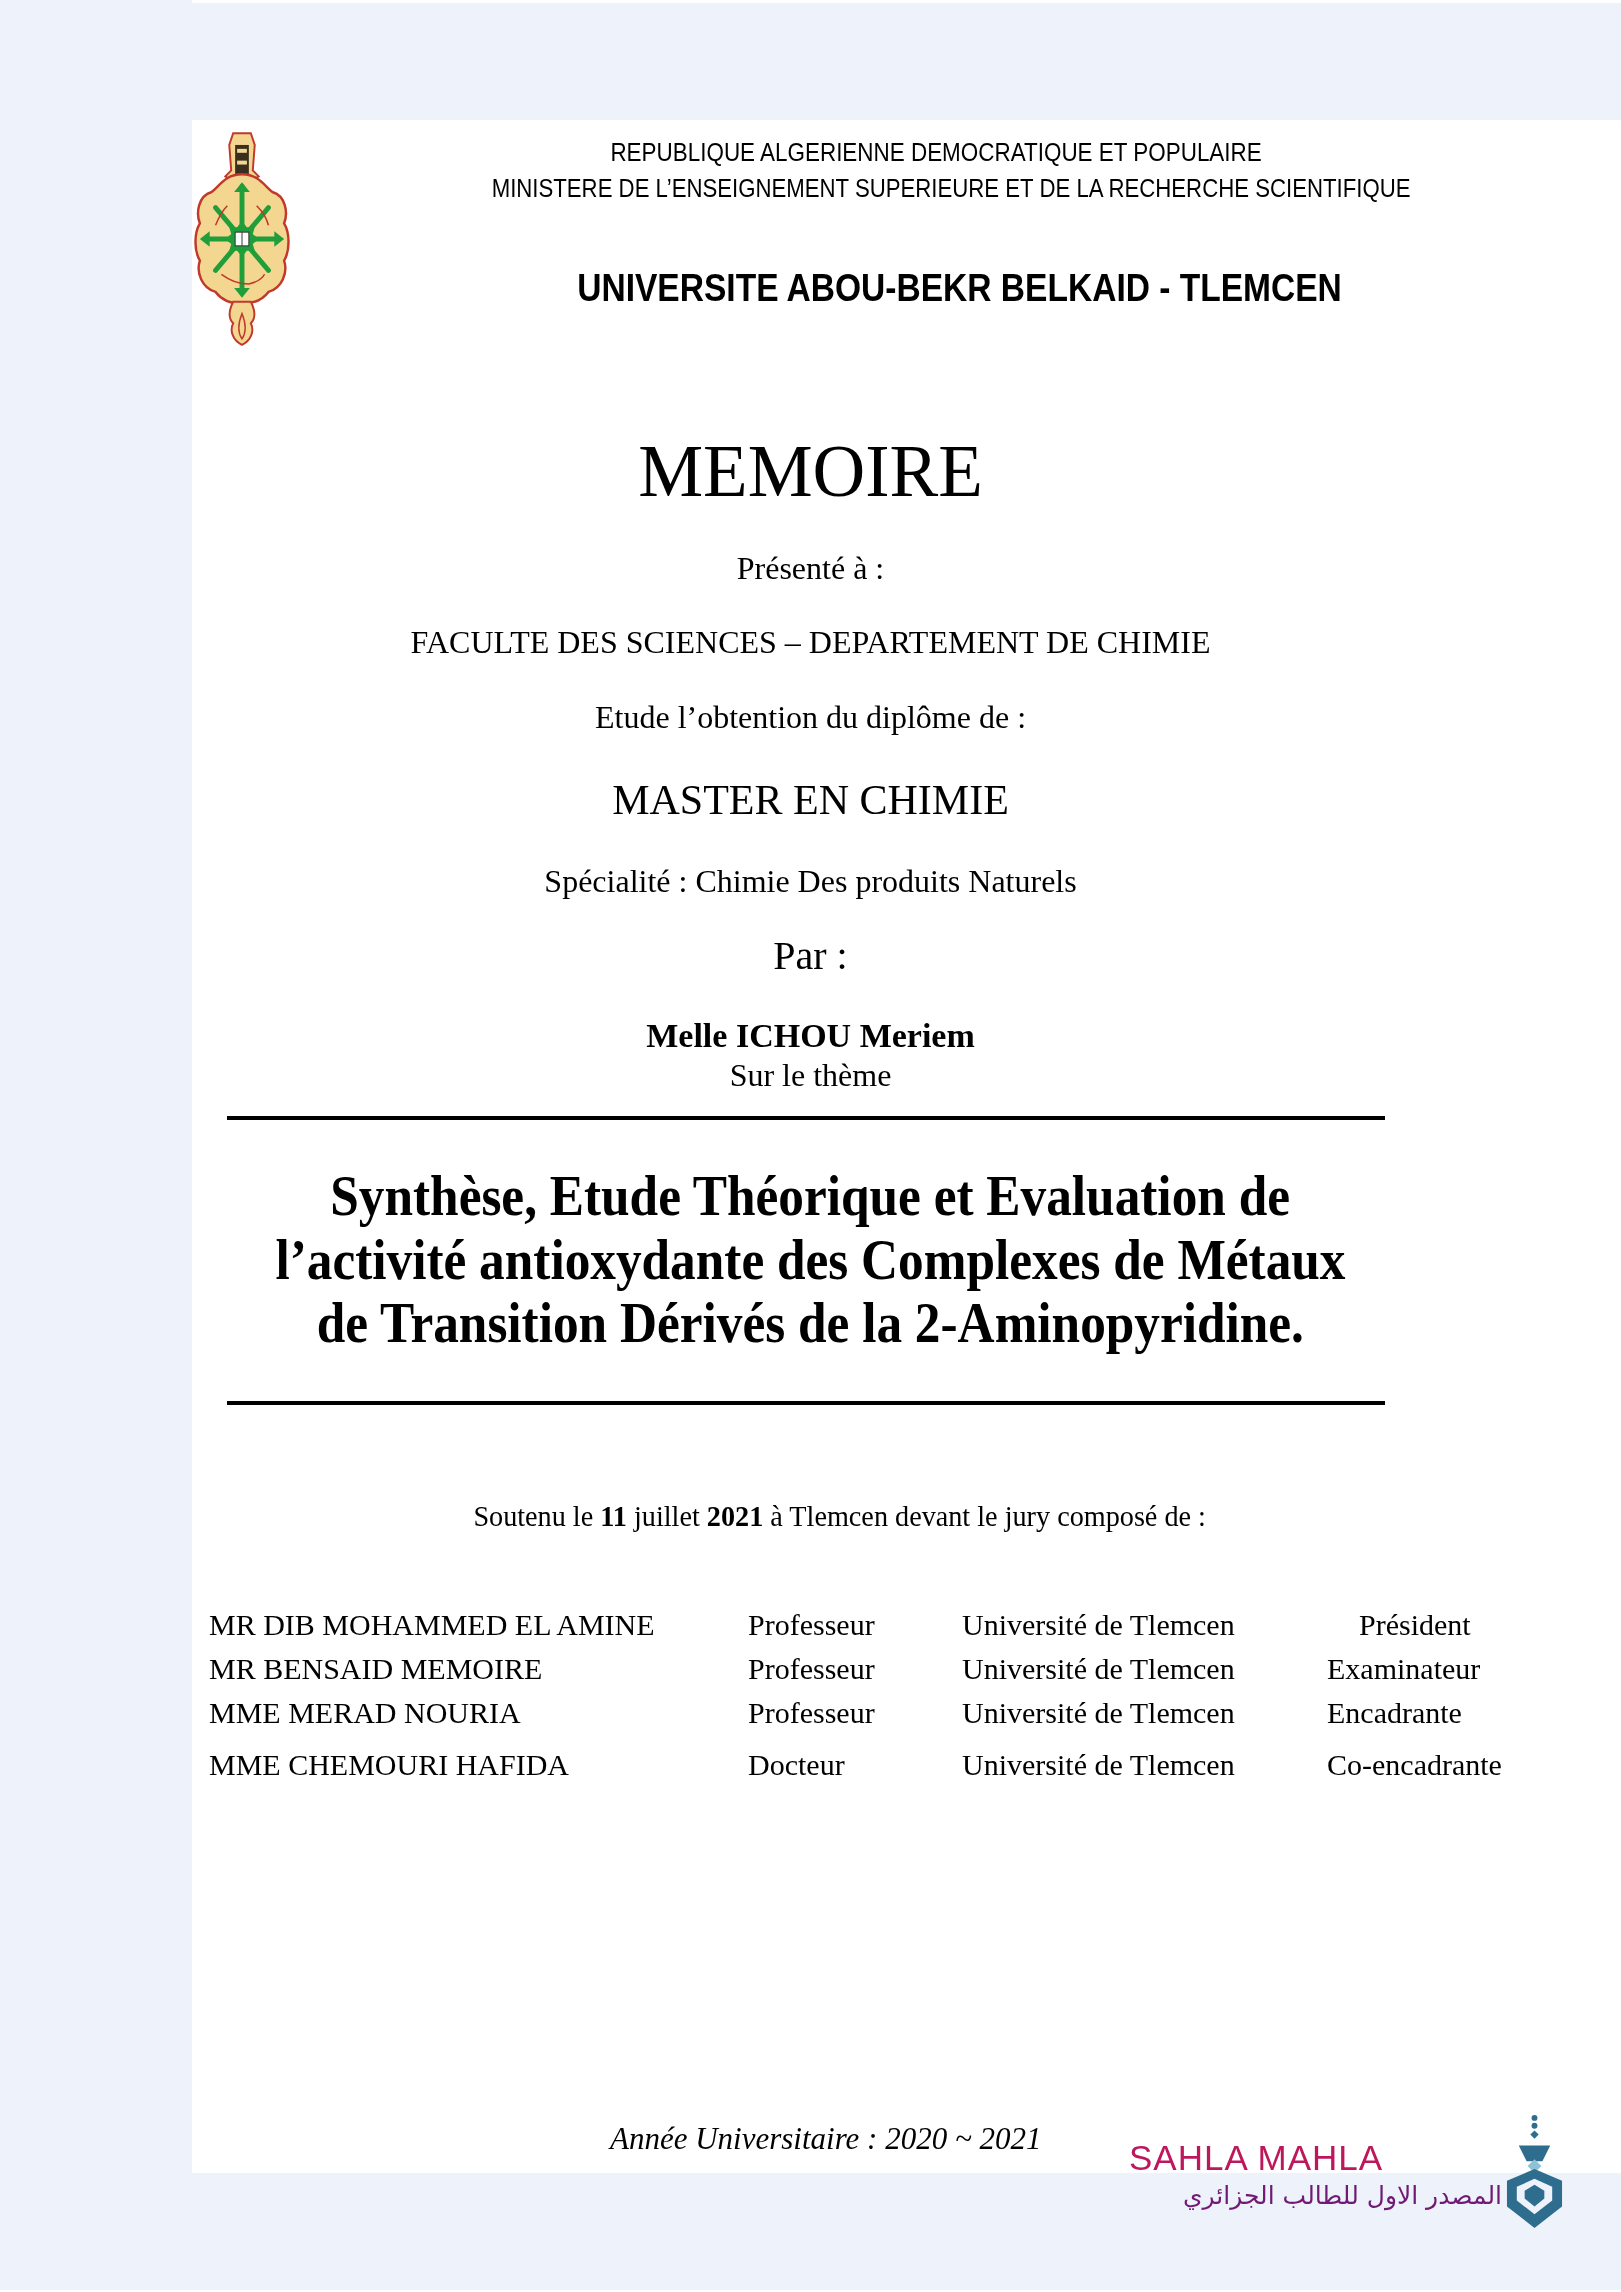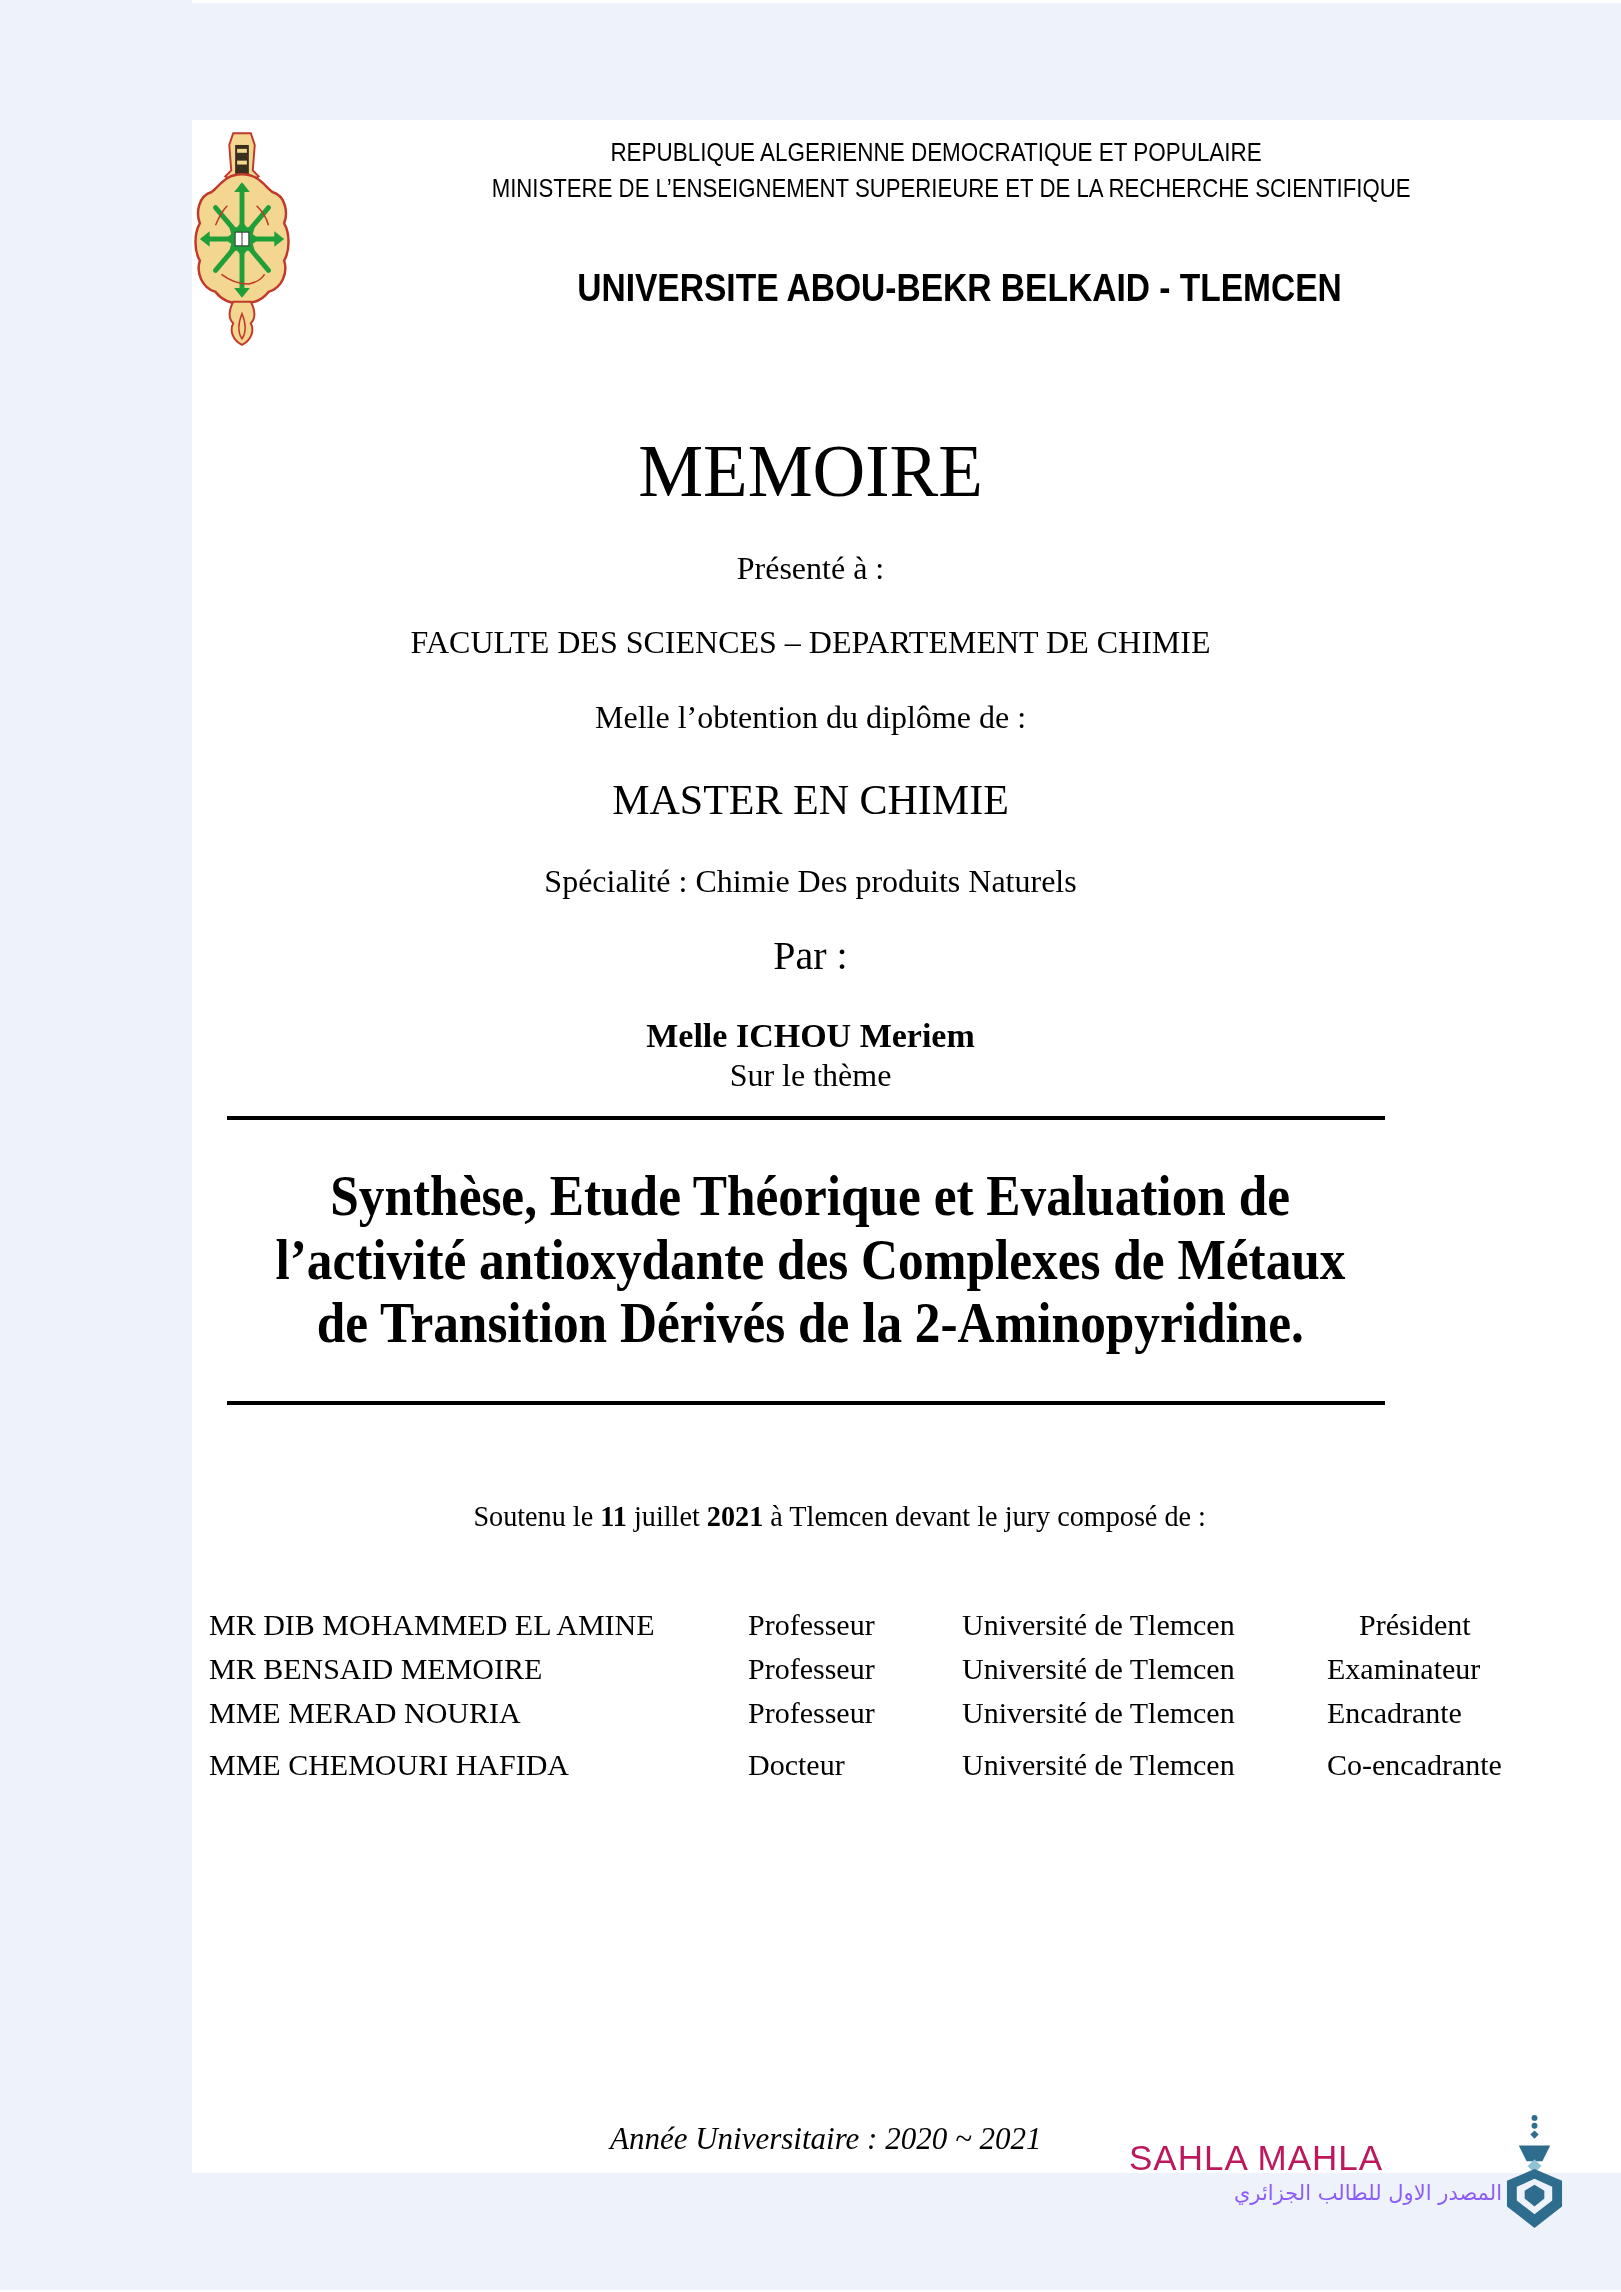--- a/index.html
+++ b/index.html
@@ -7,21 +7,21 @@
          font-family:"Liberation Serif", serif; color:#000; }
   .band { position:absolute; background:#eef2fa; }
   .abs { position:absolute; white-space:nowrap; }
   .center { left:0; width:1621px; text-align:center; }
   .calibri { font-family:"Liberation Sans", sans-serif; }
   .line { display:inline-block; transform-origin:center center; }
   .rule { position:absolute; background:#000; height:3.9px; }
   .jury-cell { position:absolute; white-space:nowrap; font-size:30px; line-height:1; }
   .sahla { position:absolute; }
   .sahla-text { position:absolute; font-family:"Liberation Sans", sans-serif; color:#be185d; font-size:35px; letter-spacing:1px; white-space:nowrap; }
-  .sahla-ar { position:absolute; font-family:"DejaVu Sans", sans-serif; color:#8b5cf6; font-size:21px; white-space:nowrap; direction:rtl; }
+  .sahla-ar { position:absolute; font-family:"DejaVu Sans", sans-serif; color:#701a75; font-size:25px; white-space:nowrap; direction:rtl; }
 </style>
 </head>
 <body>
 
 <div class="band" style="left:0;top:0;width:192px;height:2290px;"></div>
 <div class="band" style="left:192px;top:2.9px;width:1429px;height:117px;"></div>
 <div class="band" style="left:192px;top:2173px;width:1429px;height:117px;"></div>
 
 <div class="abs" style="left:194px;top:131px;width:96px;height:216px;">
   <svg width="96" height="216" viewBox="0 0 98 220">
@@ -64,21 +64,21 @@
 <div class="abs calibri" style="left:423px;top:174px;width:991px;height:29px;font-size:25.5px;line-height:29px;text-align:center;">
   <span class="line" style="transform:scaleX(0.87);">MINISTERE DE L’ENSEIGNEMENT SUPERIEURE ET DE LA RECHERCHE SCIENTIFIQUE</span>
 </div>
 <div class="abs calibri" style="left:515px;top:266px;width:808px;height:43px;font-size:39px;line-height:43px;font-weight:bold;text-align:right;">
   <span class="line" style="transform:scaleX(0.86);">UNIVERSITE ABOU-BEKR BELKAID - TLEMCEN</span>
 </div>
 
 <div class="abs center" style="top:428px;font-size:73px;line-height:88px;">MEMOIRE</div>
 <div class="abs center" style="top:549px;font-size:32px;line-height:39px;">Présenté à :</div>
 <div class="abs center" style="top:623px;font-size:32px;line-height:39px;">FACULTE DES SCIENCES – DEPARTEMENT DE CHIMIE</div>
-<div class="abs center" style="top:698px;font-size:32px;line-height:39px;">Melle l’obtention du diplôme de :</div>
+<div class="abs center" style="top:698px;font-size:32px;line-height:39px;">Etude l’obtention du diplôme de :</div>
 <div class="abs center" style="top:776px;font-size:42px;line-height:49px;">MASTER EN CHIMIE</div>
 <div class="abs center" style="top:862px;font-size:32px;line-height:39px;">Spécialité : Chimie Des produits Naturels</div>
 <div class="abs center" style="top:936px;font-size:40px;line-height:39px;">Par :</div>
 <div class="abs center" style="top:1016px;font-size:34px;line-height:39px;font-weight:bold;">Melle ICHOU Meriem</div>
 <div class="abs center" style="top:1057px;font-size:32px;line-height:37px;">Sur le thème</div>
 
 <div class="rule" style="left:227px;top:1116px;width:1158px;"></div>
 <div class="rule" style="left:227px;top:1401px;width:1158px;"></div>
 
 <div class="abs center" style="top:1164px;font-size:57px;line-height:63px;font-weight:bold;">

